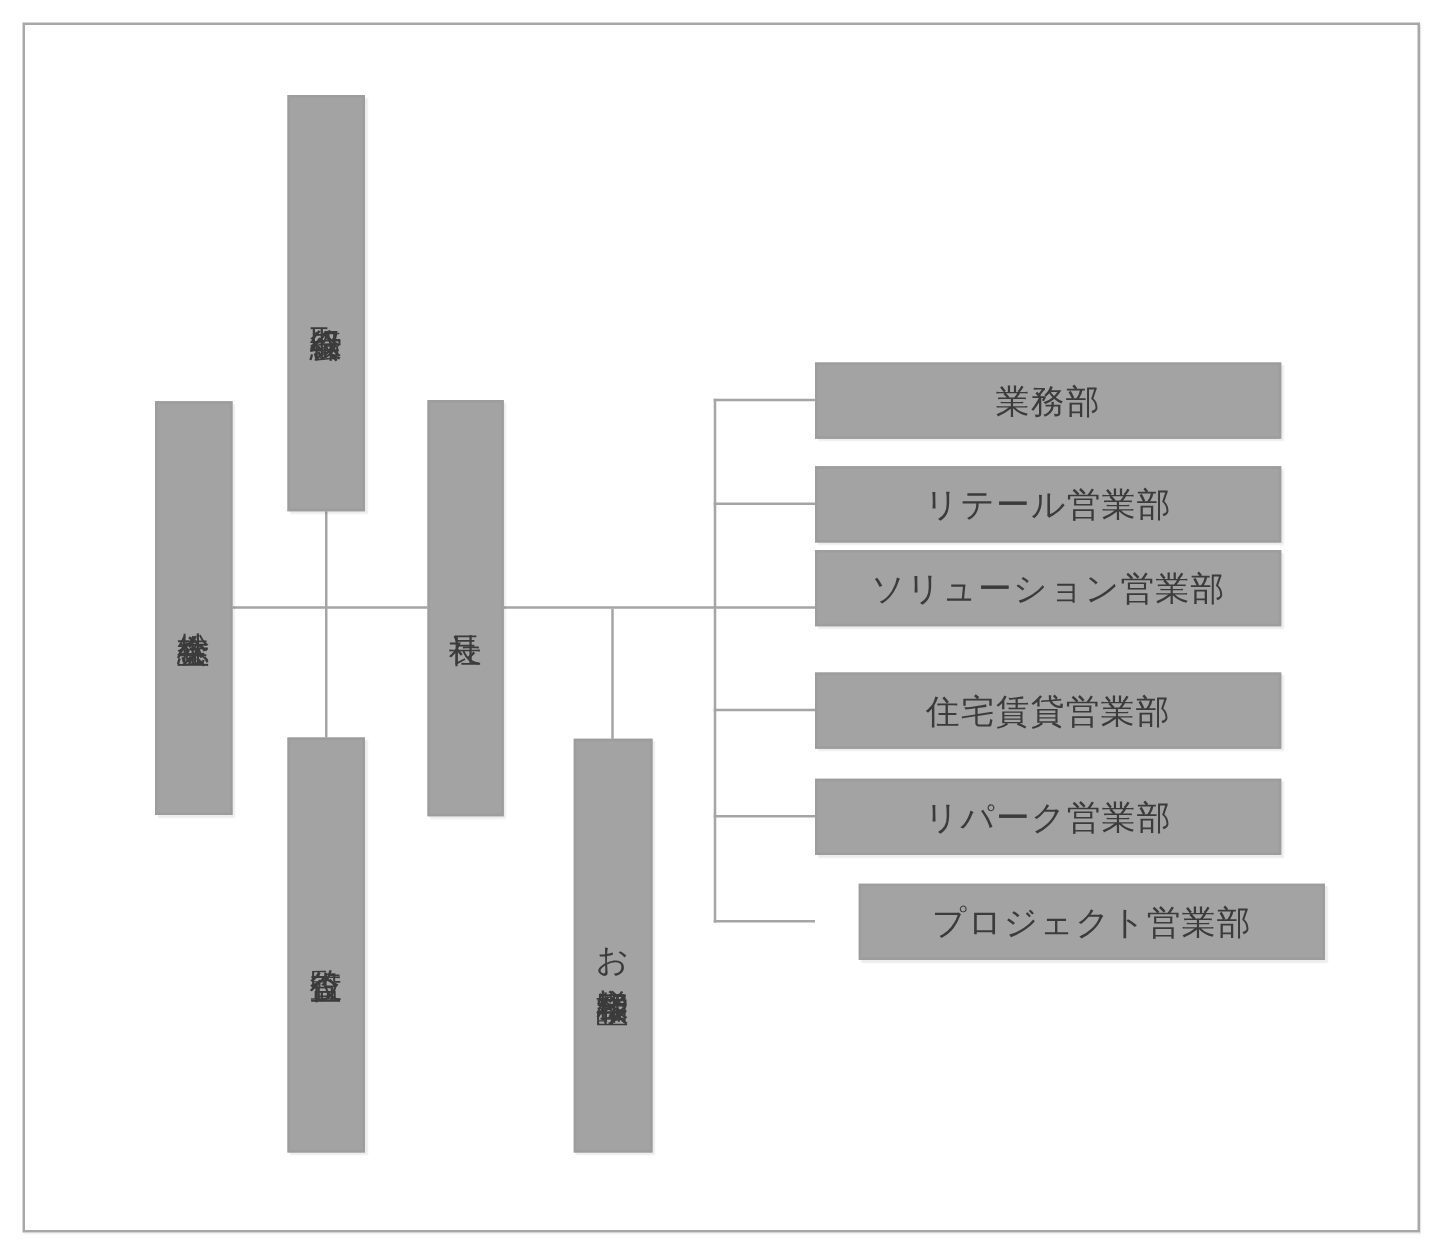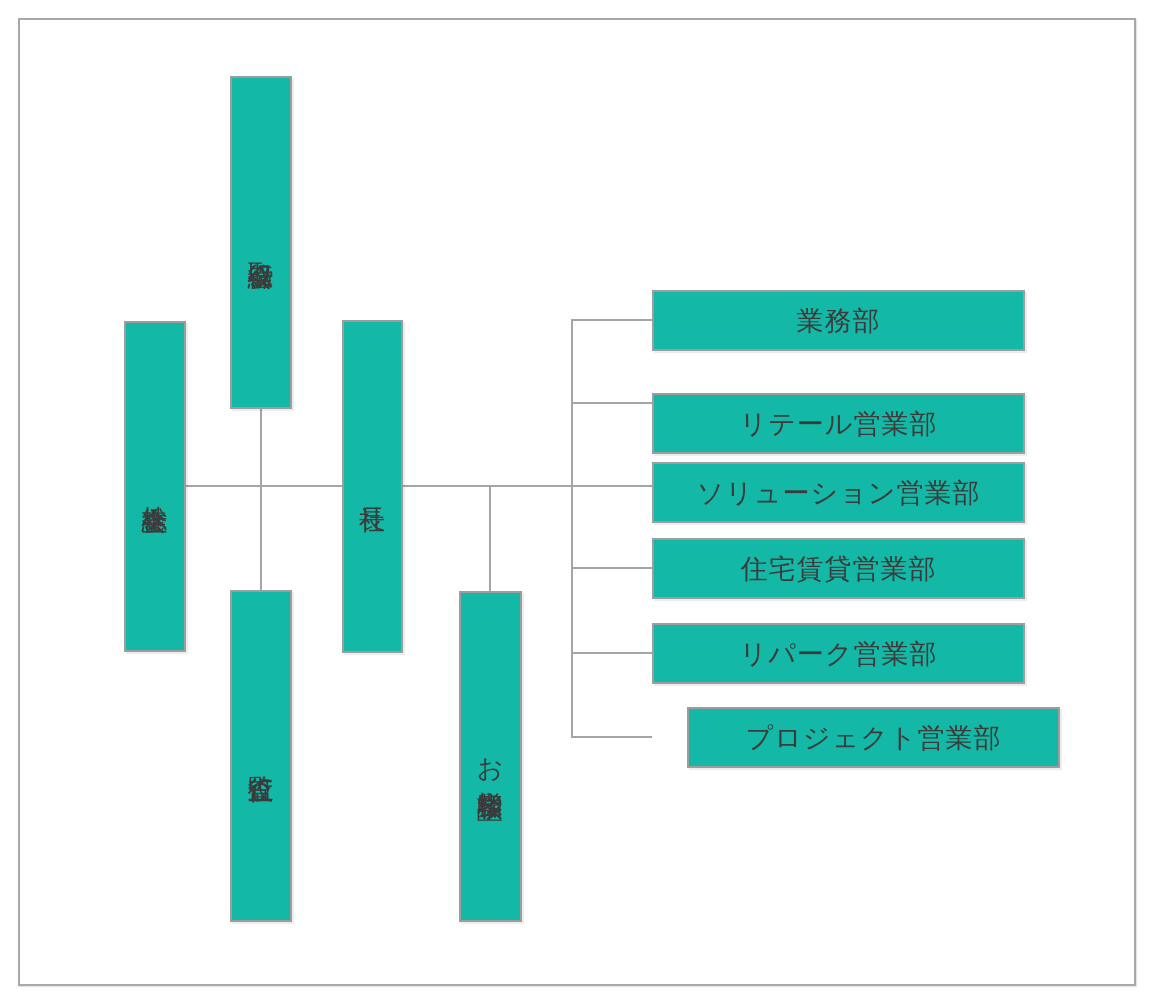--- a/index.html
+++ b/index.html
@@ -14,21 +14,21 @@
   .frame {
     position: absolute;
     left: 18px; top: 18px;
     width: 1118px; height: 968px;
     border: 2px solid #a8a8a8;
     box-sizing: border-box;
     box-shadow: 1px 1px 1px rgba(0,0,0,0.10);
   }
   .node {
     position: absolute;
-    background: #14b8a6;
+    background: #a3a3a3;
     border: 2px solid #9d9d9d;
     box-sizing: border-box;
     display: flex;
     align-items: center;
     justify-content: center;
     color: #3b3b3b;
     box-shadow: 2px 2px 1px rgba(0,0,0,0.07);
   }
   .vnode .vtext {
     writing-mode: vertical-rl;
@@ -86,25 +86,25 @@
   </div>
 
   <div class="node vnode" style="left:459px; top:591px; width:63px; height:331px;">
     <span class="vtext">お客様相談室</span>
   </div>
 
   <div class="node hnode" style="top:290px;">
     <span>業務部</span>
   </div>
 
-  <div class="node hnode" style="top:373px;margin-top:20px;">
+  <div class="node hnode" style="top:373px;">
     <span>リテール営業部</span>
   </div>
 
-  <div class="node hnode" style="top:462px;">
+  <div class="node hnode" style="top:440px;">
     <span>ソリューション営業部</span>
   </div>
 
   <div class="node hnode" style="top:538px;">
     <span>住宅賃貸営業部</span>
   </div>
 
   <div class="node hnode" style="top:623px;font-family:Liberation Mono, monospace;">
     <span>リパーク営業部</span>
   </div>

